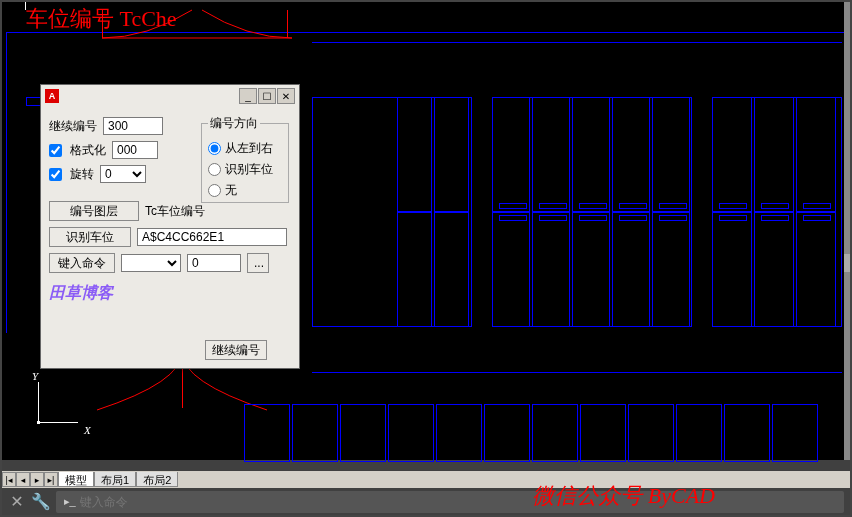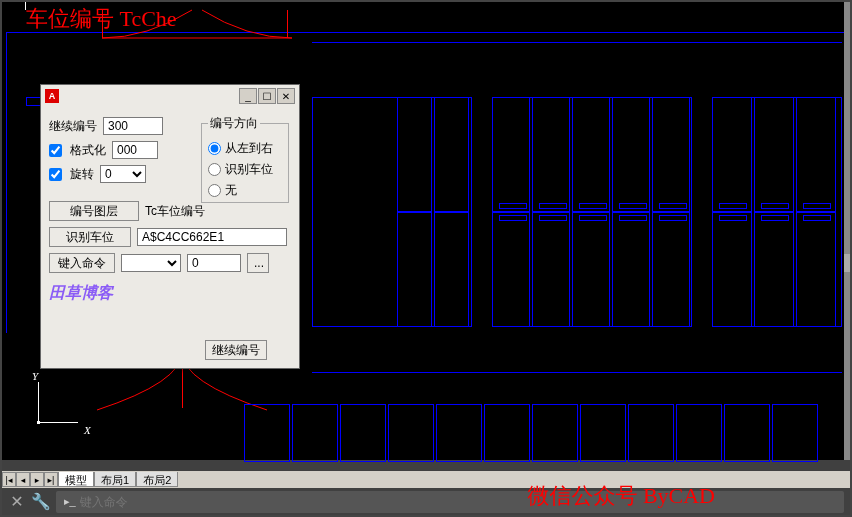--- a/index.html
+++ b/index.html
@@ -5,21 +5,21 @@
 * { margin: 0; padding: 0; box-sizing: border-box; font-family: "Microsoft YaHei", SimSun, sans-serif; }
 body { background: #404040; width: 852px; height: 517px; overflow: hidden; position: relative; }
 
 .app-frame { position: absolute; inset: 0; border: 2px solid #444; }
 .canvas-area { position: absolute; top: 0; left: 0; right: 6px; bottom: 55px; background: #000; }
 .scrollbar-v { position: absolute; top: 0; right: 0; width: 6px; bottom: 55px; background: #888; }
 .scroll-thumb-v { background: #aaa; width: 100%; height: 18px; position: absolute; top: 252px; }
 
 
 .title-overlay { position: absolute; top: 2px; left: 24px; color: #ff0000; font-family: KaiTi, serif; font-size: 22px; }
-.footer-overlay { position: absolute; bottom: 4px; right: 135px; color: #ff0000; font-family: KaiTi, serif; font-size: 22px; }
+.footer-overlay { position: absolute; bottom: 4px; right: 135px; color: #ff0000; font-family: KaiTi, serif; font-style: italic; font-size: 22px; }
 
 
 .cad { position: absolute; }
 .blue-line { background: #0000ff; position: absolute; }
 .red-line  { background: #ff0000; position: absolute; }
 .white-line{ background: #fff; position: absolute; }
 
 
 .pblock { position: absolute; border: 1px solid #0000ff; }
 .pblock .inner { position: absolute; width: 28px; height: 6px; border: 1px solid #0000ff; left: 6px; }

